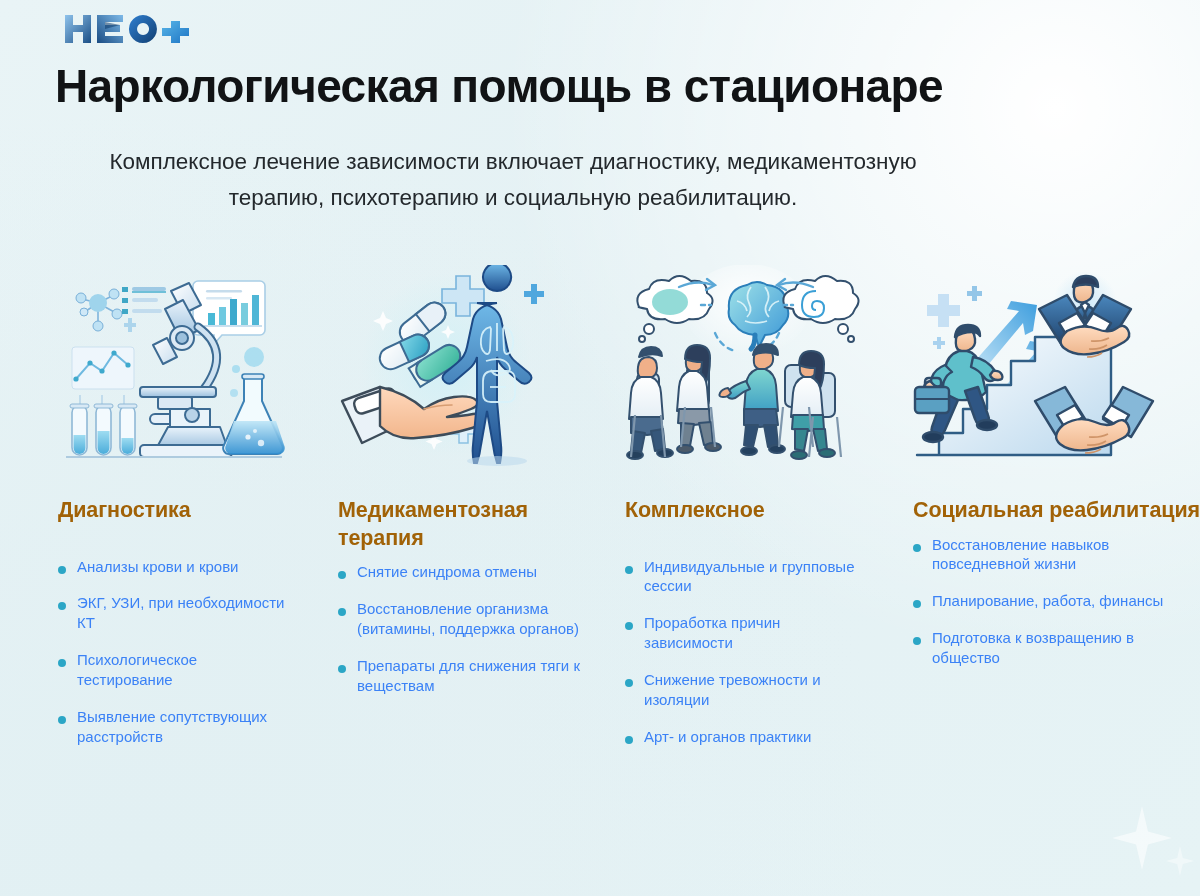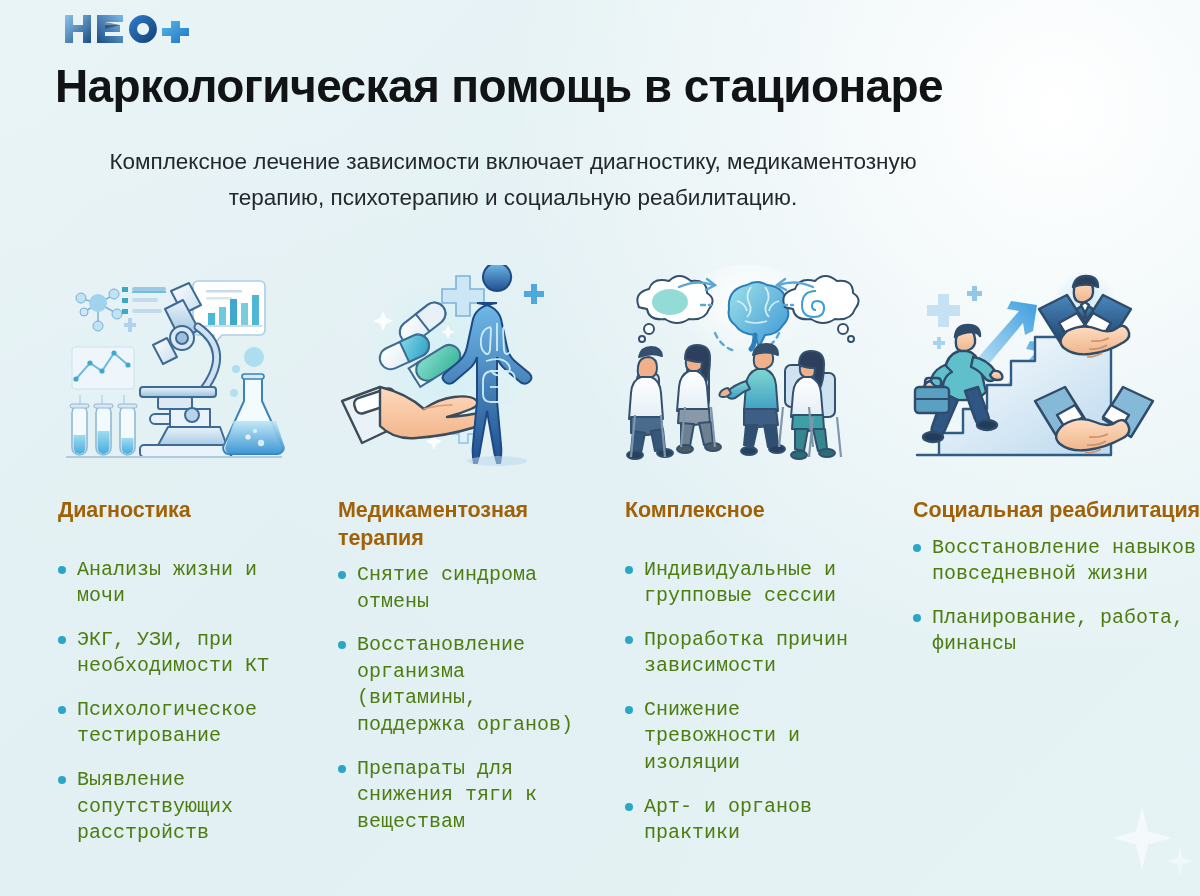--- a/index.html
+++ b/index.html
@@ -63,21 +63,21 @@
     margin-top:27px;
     font-size:21.5px; font-weight:700; color:#a16207;
     line-height:1.28; letter-spacing:-0.1px;
   }
   .col-1 .heading, .col-3 .heading{ margin-bottom:32px; }
   .col-2 .heading, .col-4 .heading{ margin-bottom:10px; }
 
   ul.bullets{ list-style:none; margin-top:4px; }
   ul.bullets li{
     position:relative; padding-left:19px; margin-bottom:17px;
-    font-size:20px; color:#4d7c0f; line-height:1.33;font-family:Liberation Mono, monospace;
+    font-size:15px; color:#3b82f6; line-height:1.33;
   }
   ul.bullets li::before{
     content:""; position:absolute; left:0; top:9px;
     width:8px; height:8px; border-radius:50%;
     background:#2ba6c6;
   }
 </style>
 </head>
 <body>
 
@@ -240,21 +240,21 @@
           <circle cx="190" cy="172" r="2.6" fill="#ffffff" opacity=".8"></circle>
           <circle cx="203" cy="178" r="3.2" fill="#ffffff" opacity=".75"></circle>
           <circle cx="197" cy="166" r="2" fill="#ffffff" opacity=".7"></circle>
           <rect x="184" y="109" width="22" height="5" rx="2.5" fill="#d8e9f5" stroke="#3d82b6" stroke-width="1.6"></rect>
         </g>
         <path d="M8 192 h216" stroke="#aecbdf" stroke-width="2"></path>
       </svg>
     </div>
     <h2 class="heading">Диагностика</h2>
     <ul class="bullets">
-      <li>Анализы жизни и мочи</li>
+      <li>Анализы крови и крови</li>
       <li>ЭКГ, УЗИ, при необходимости КТ</li>
       <li>Психологическое тестирование</li>
       <li>Выявление сопутствующих расстройств</li>
     </ul>
   </div>
 
   <div class="col col-2">
     <div class="art">
       <svg viewBox="0 0 246 205" width="246" height="205" aria-hidden="true">
         <defs>
@@ -563,16 +563,17 @@
               <path d="M174 180 q11 1 19 -4"></path>
               <path d="M172 188 q10 0 16 -4"></path>
           </g>
         </g>
       </svg>
     </div>
     <h2 class="heading">Социальная реабилитация</h2>
     <ul class="bullets">
       <li>Восстановление навыков повседневной жизни</li>
       <li>Планирование, работа, финансы</li>
+      <li>Подготовка к возвращению в общество</li>
     </ul>
   </div>
 
 </div>
 
 </body></html>

